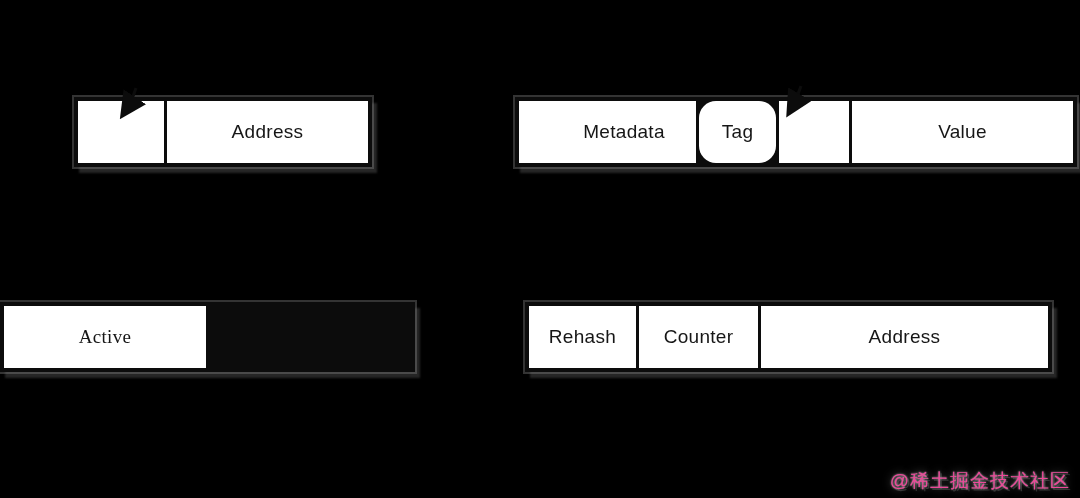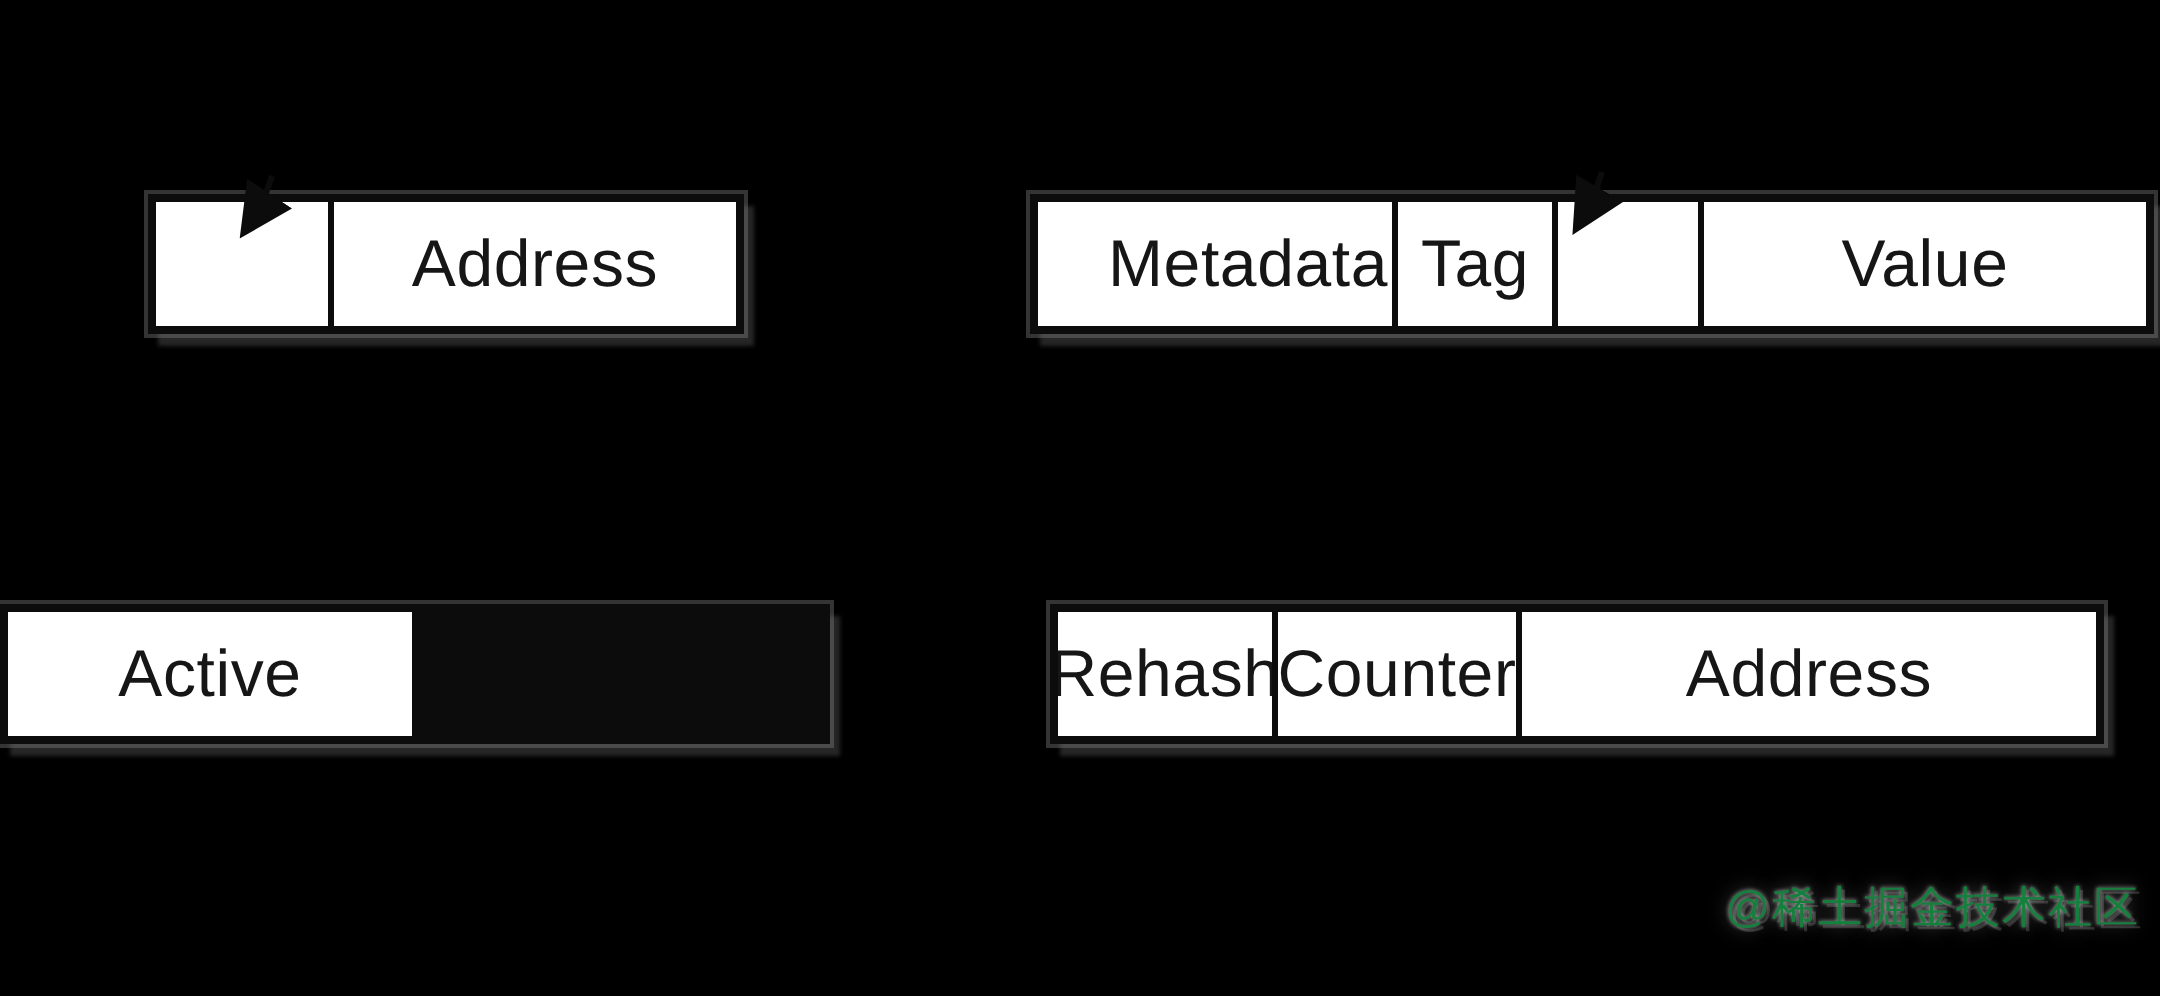--- a/index.html
+++ b/index.html
@@ -22,60 +22,60 @@
     background: #0c0c0c;
     border: 4px solid #0c0c0c;
     box-sizing: border-box;
     box-shadow: 0 0 0 2px rgba(125,125,125,0.42), 5px 6px 2px rgba(70,70,70,0.55);
   }
   .cell {
     background: #ffffff;
     display: flex;
     align-items: center;
     justify-content: center;
-    font-size: 33px;
+    font-size: 19px;
     letter-spacing: 0.3px;
     color: #161616;
     white-space: nowrap;
     overflow: hidden;
   }
   .arrow-overlay {
     position: absolute;
     inset: 0;
     width: 1080px;
     height: 498px;
     pointer-events: none;
     z-index: 5;
   }
   .watermark {
     position: absolute;
     right: 10px;
-    bottom: 29px;
-    font-size: 22px;
-    color: #15803d;
+    bottom: 4px;
+    font-size: 19px;
+    color: #ec4899;
     letter-spacing: 1px;
     text-shadow: 0 0 2px rgba(190,190,190,0.9), 0 0 10px rgba(150,150,150,0.65),
                  2px 2px 0 rgba(120,120,120,0.35);
     z-index: 6;
   }
 
   
   #box-pointer   { left: 74px;  top: 97px;  width: 298px; height: 70px; }
   #box-pointer .c0 { flex: 0 0 86px; }
   #box-pointer .c1 { flex: 1; }
 
   #box-entry     { left: 515px; top: 97px;  width: 562px; height: 70px; }
   #box-entry .c0 { flex: 0 0 144px; padding-left: 33px; }
-  #box-entry .c1 { flex: 0 0 77px; }
+  #box-entry .c1 { flex: 0 0 77px; border-radius: 17px; }
   #box-entry .c2 { flex: 0 0 70px; }
   #box-entry .c3 { flex: 0 0 110px; }
   #box-entry .c4 { flex: 1; }
 
   #box-counter   { left: 0px;   top: 302px; width: 415px; height: 70px; }
-  #box-counter .c0 { flex: 0 0 202px; }
+  #box-counter .c0 { flex: 0 0 202px; font-family: Liberation Serif, serif; }
   #box-counter .c1 { flex: 1; }
 
   #box-bucket    { left: 525px; top: 302px; width: 527px; height: 70px; }
   #box-bucket .c0 { flex: 0 0 107px; }
   #box-bucket .c1 { flex: 0 0 139px; }
   #box-bucket .c2 { flex: 0 0 119px; }
   #box-bucket .c3 { flex: 1; }
 </style>
 </head>
 <body>

